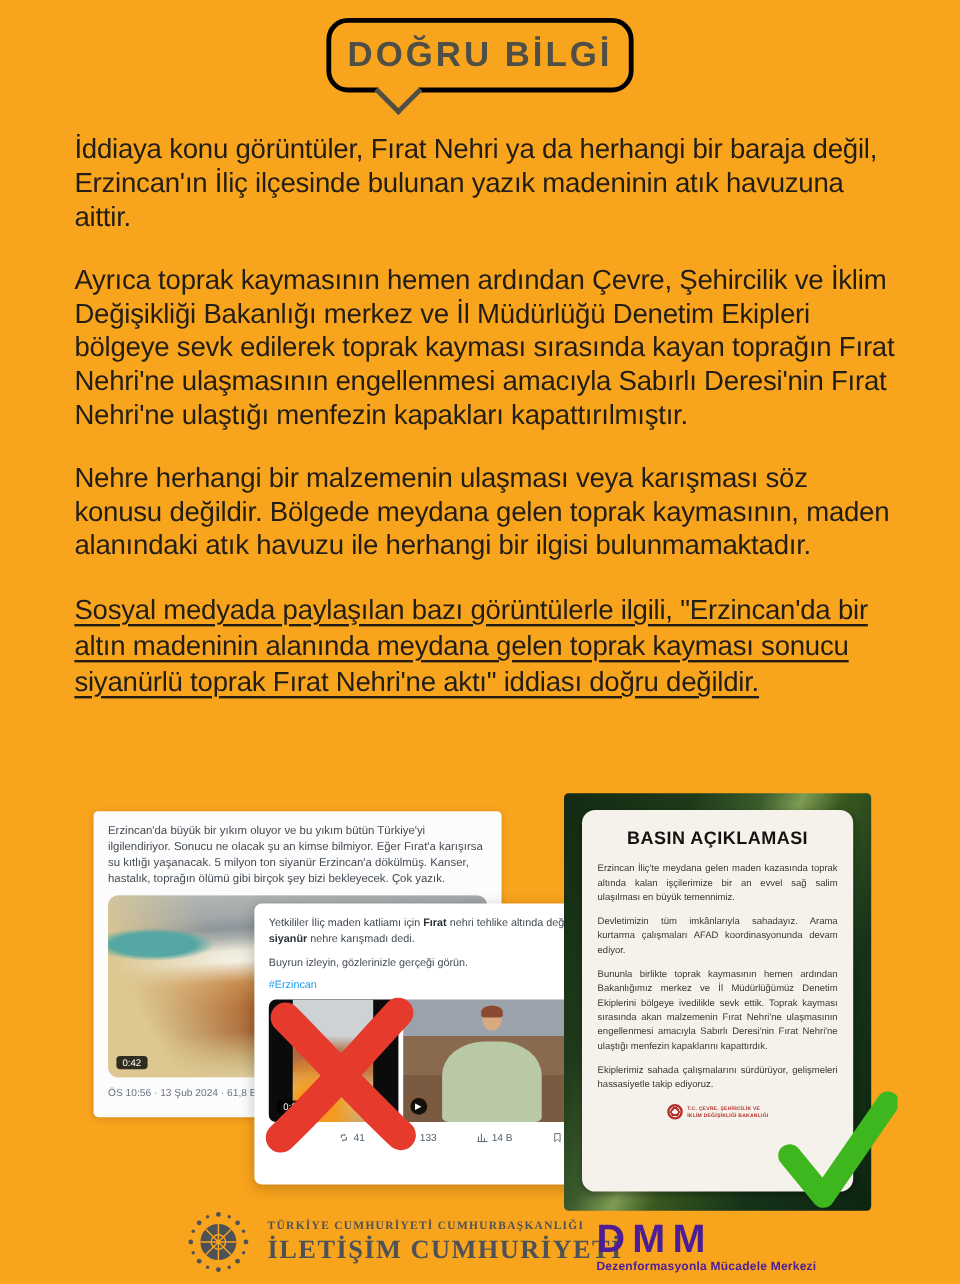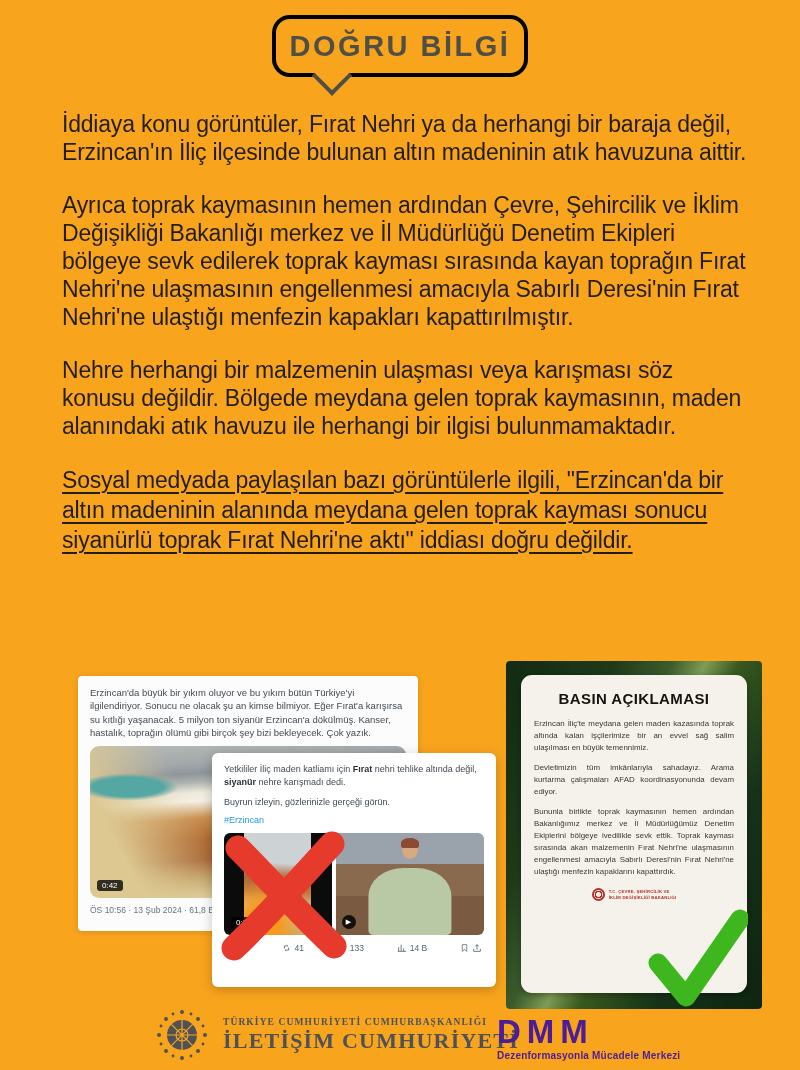--- a/index.html
+++ b/index.html
@@ -115,21 +115,20 @@
   .cross{ position:absolute; left:218px; top:175px; }
 
   
   .press{
     position:absolute; left:470px; top:6px; width:256px; height:348px;
     border-radius:4px; overflow:visible;
     background:
       linear-gradient(115deg,
         #122A12 0%, #1E3A1A 26%, #3C5C2C 40%, #7E9C54 48%,
         #39591F 56%, #16331A 74%, #0E2410 100%);
-    margin-left: 36px;
   }
   .press-card{
     position:absolute; left:15px; top:14px; right:15px; bottom:16px;
     background:#F4F2EB; border-radius:11px; padding:15px 13px 8px;
     box-shadow:0 2px 6px rgba(0,0,0,.35);
   }
   .press-title{
     text-align:center; font-size:15px; font-weight:800; letter-spacing:.4px;
     color:#15130F; margin-bottom:11px;
   }
@@ -162,21 +161,21 @@
 <body>
 
 <div class="page">
 
   <div class="bubble">
     <span class="bubble-label">DOĞRU BİLGİ</span>
     <span class="bubble-tail"></span>
   </div>
 
   <div class="content">
-    <p>İddiaya konu görüntüler, Fırat Nehri ya da herhangi bir baraja değil, Erzincan'ın İliç ilçesinde bulunan altın madeninin atık havuzuna aittir.</p>
+    <p>İddiaya konu görüntüler, Fırat Nehri ya da herhangi bir baraja değil, Erzincan'ın İliç ilçesinde bulunan yazık madeninin atık havuzuna aittir.</p>
     <p>Ayrıca toprak kaymasının hemen ardından Çevre, Şehircilik ve İklim Değişikliği Bakanlığı merkez ve İl Müdürlüğü Denetim Ekipleri bölgeye sevk edilerek toprak kayması sırasında kayan toprağın Fırat Nehri'ne ulaşmasının engellenmesi amacıyla Sabırlı Deresi'nin Fırat Nehri'ne ulaştığı menfezin kapakları kapattırılmıştır.</p>
     <p>Nehre herhangi bir malzemenin ulaşması veya karışması söz konusu değildir. Bölgede meydana gelen toprak kaymasının, maden alanındaki atık havuzu ile herhangi bir ilgisi bulunmamaktadır.</p>
     <p class="claim">Sosyal medyada paylaşılan bazı görüntülerle ilgili, "Erzincan'da bir altın madeninin alanında meydana gelen toprak kayması sonucu siyanürlü toprak Fırat Nehri'ne aktı" iddiası doğru değildir.</p>
   </div>
 
   <div class="collage">
 
     <div class="tweet1">
       <div class="t-text">Erzincan'da büyük bir yıkım oluyor ve bu yıkım bütün Türkiye'yi ilgilendiriyor. Sonucu ne olacak şu an kimse bilmiyor. Eğer Fırat'a karışırsa su kıtlığı yaşanacak. 5 milyon ton siyanür Erzincan'a dökülmüş. Kanser, hastalık, toprağın ölümü gibi birçok şey bizi bekleyecek. Çok yazık.</div>
       <div class="photo">
@@ -245,20 +244,21 @@
       <path d="M20 18 C50 48, 80 82, 116 116" stroke="#E63A2C" stroke-width="25" stroke-linecap="round" fill="none"></path>
       <path d="M114 14 C84 46, 52 84, 16 118" stroke="#E63A2C" stroke-width="25" stroke-linecap="round" fill="none"></path>
     </svg>
 
     <div class="press">
       <div class="press-card">
         <div class="press-title">BASIN AÇIKLAMASI</div>
         <p>Erzincan İliç'te meydana gelen maden kazasında toprak altında kalan işçilerimize bir an evvel sağ salim ulaşılması en büyük temennimiz.</p>
         <p>Devletimizin tüm imkânlarıyla sahadayız. Arama kurtarma çalışmaları AFAD koordinasyonunda devam ediyor.</p>
         <p>Bununla birlikte toprak kaymasının hemen ardından Bakanlığımız merkez ve İl Müdürlüğümüz Denetim Ekiplerini bölgeye ivedilikle sevk ettik. Toprak kayması sırasında akan malzemenin Fırat Nehri'ne ulaşmasının engellenmesi amacıyla Sabırlı Deresi'nin Fırat Nehri'ne ulaştığı menfezin kapaklarını kapattırdık.</p>
+        <p>Ekiplerimiz sahada çalışmalarını sürdürüyor, gelişmeleri hassasiyetle takip ediyoruz.</p>
         <div class="ministry">
           <span class="ministry-seal"></span>
           <span class="ministry-text">
             <div>T.C. ÇEVRE, ŞEHİRCİLİK VE</div>
             <div>İKLİM DEĞİŞİKLİĞİ BAKANLIĞI</div>
           </span>
         </div>
       </div>
     </div>
 

